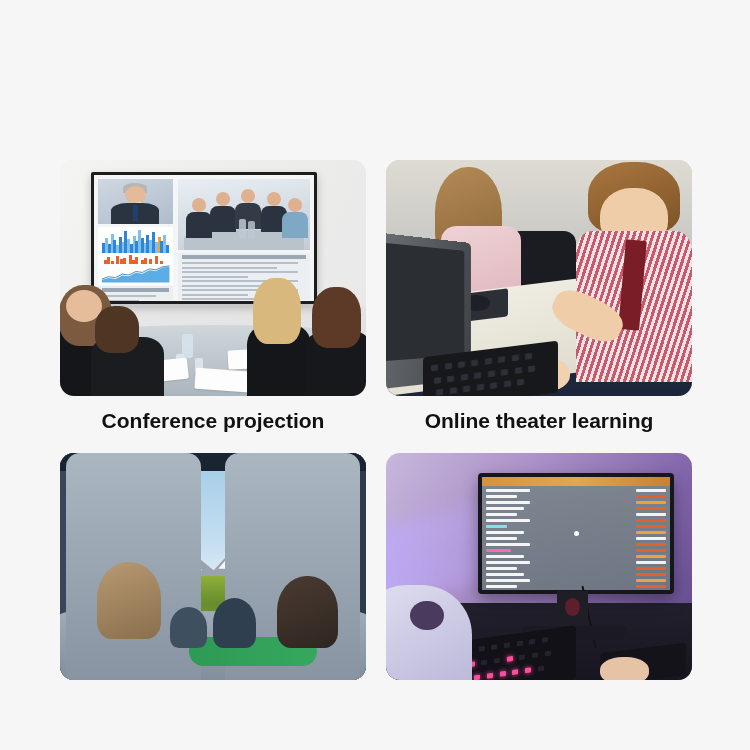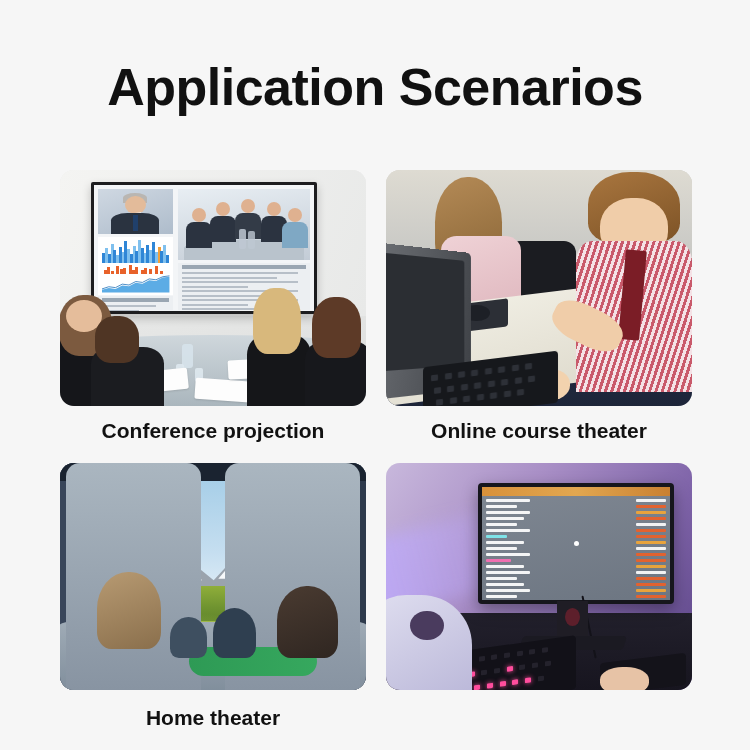--- a/index.html
+++ b/index.html
@@ -17,21 +17,21 @@
     text-align: center;
     font-size: 52px;
     font-weight: bold;
     letter-spacing: -0.5px;
     color: #111111;
     line-height: 1.15;
   }
 
   .grid {
     position: absolute;
-    top: 170px; left: 60px;
+    top: 160px; left: 60px;
     width: 632px; height: 555px;
   }
 
   .cell {
     position: absolute;
     width: 306px;
   }
   .cell.c1 { left: 0px;   top: 0px; }
   .cell.c2 { left: 326px; top: 0px; }
   .cell.c3 { left: 0px;   top: 293px; }
@@ -208,21 +208,20 @@
     background:linear-gradient(150deg,#e0dff0,#b9b6d8); border-radius:40% 46% 12% 12%; }
   .p4 .patch { position:absolute; left:8%; bottom:22%; width:11%; height:13%; background:#4a3b5e; border-radius:50%; }
   .p4 .hand { position:absolute; right:14%; bottom:-2%; width:16%; height:12%; background:#e7c3a6; border-radius:46%; }
   .p4 .mousepad4 { position:absolute; right:2%; bottom:0%; width:28%; height:14%; background:#14131a; border-radius:4px; transform:skewY(-7deg); }
 </style>
 </head>
 <body style="background: rgb(246, 246, 246);">
 
 <div class="page">
 
-  <div class="page-title">Application Scenarios</div>
 
   <div class="grid">
 
     <div class="cell c1">
       <div class="thumb">
         <div class="p1">
           <div class="wall"></div>
           <div class="screenframe">
             <div class="screeninner">
               <div class="vf-a">
@@ -401,21 +400,21 @@
             <i style="left:10%;top:66%"></i>
               <i style="left:20%;top:66%"></i>
               <i style="left:30%;top:66%"></i>
             <i style="left:40%;top:66%"></i>
               <i style="left:50%;top:66%"></i>
               <i style="left:60%;top:66%"></i>
             <i style="left:70%;top:66%"></i>
           </div>
         </div>
       </div>
-      <div class="caption">Online course theater</div>
+      <div class="caption">Online theater learning</div>
     </div>
 
     <div class="cell c3">
       <div class="thumb">
         <div class="p3">
           <div class="wallL"></div>
             <div class="wallR"></div>
             <div class="ceil"></div>
           <div class="screen">
             <div class="sky"></div>
@@ -444,21 +443,20 @@
           <div class="couch"></div>
           <div class="cush l"></div>
             <div class="cush r"></div>
           <div class="greenarm"></div>
           <div class="h-adultL"></div>
           <div class="h-kid1"></div>
           <div class="h-kid2"></div>
           <div class="h-adultR"></div>
         </div>
       </div>
-      <div class="caption">Home theater</div>
     </div>
 
     <div class="cell c4">
       <div class="thumb">
         <div class="p4">
           <div class="glow"></div>
           <div class="deskdark"></div>
           <div class="mon">
             <div class="scr">
               <div class="topbar"></div>

